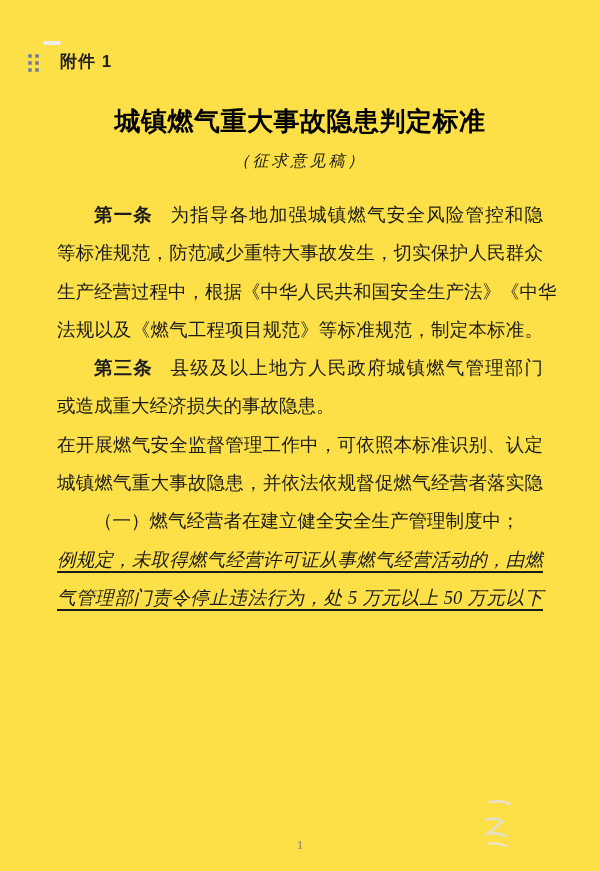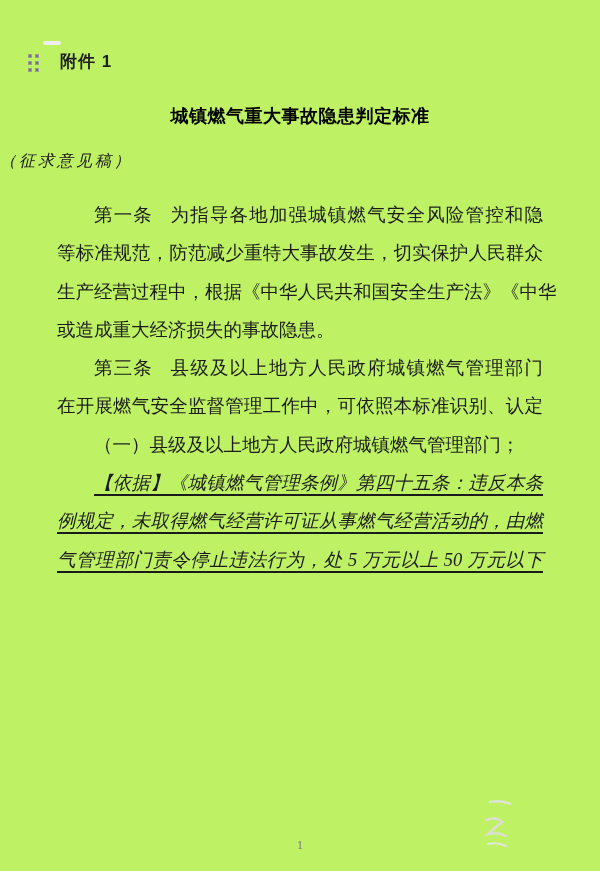--- a/index.html
+++ b/index.html
@@ -11,21 +11,21 @@
     width: 600px;
     height: 871px;
     position: relative;
     overflow: hidden;
     font-family: "Liberation Serif", serif;
     color: #1b1b1b;
   }
   .doc-page {
     position: absolute;
     inset: 0;
-    background: #bef264;
+    background: #fde047;
   }
 
   
   .attachment-row {
     position: absolute;
     left: 28px;
     top: 50px;
     display: flex;
     align-items: center;
   }
@@ -63,29 +63,30 @@
 
   
   .doc-title {
     position: absolute;
     top: 104px;
     left: 0;
     width: 100%;
     text-align: center;
     font-family: "Liberation Serif", serif;
     font-weight: 700;
-    font-size: 18px;
+    font-size: 26px;
     letter-spacing: 0.5px;
     color: #000000;
   }
   .doc-subtitle {
     position: absolute;
     top: 151px;
     left: 0;
     width: 100%;
+    text-align: center;
     font-style: italic;
     font-size: 16px;
     letter-spacing: 3px;
     color: #161616;
   }
 
   
   .body-text {
     position: absolute;
     left: 57px;
@@ -100,21 +101,21 @@
     text-align: justify;
     text-align-last: justify;
     text-justify: inter-character;
     overflow: visible;
     color: #1b1b1b;
   }
   .line.last { text-align-last: left; }
   .line.indent { text-indent: 2em; }
   .line .head {
     font-family: "Liberation Sans", sans-serif;
-    font-weight: 400;
+    font-weight: 700;
     margin-right: 0.95em;
   }
   .line.underline {
     text-decoration: underline;
     text-decoration-thickness: 1.5px;
     text-underline-offset: 5px;
   }
   .line.cite { font-style: italic; }
 
   
@@ -162,34 +163,37 @@
   <div class="body-text">
     <div class="line indent" style="">
       <span class="head">第一条</span><span>为指导各地加强城镇燃气安全风险管控和隐</span>
     </div>
       <div class="line" style="">
       <span>等标准规范，防范减少重特大事故发生，切实保护人民群众</span>
     </div>
       <div class="line" style="">
       <span>生产经营过程中，根据《中华人民共和国安全生产法》《中华</span>
     </div>
+      <div class="line" style="">
+      <span>法规以及《燃气工程项目规范》等标准规范，制定本标准。</span>
+    </div>
+      <div class="line indent" style="">
+      <span class="head">第三条</span><span>县级及以上地方人民政府城镇燃气管理部门</span>
+    </div>
       <div class="line last" style="">
       <span>或造成重大经济损失的事故隐患。</span>
     </div>
-      <div class="line indent" style="">
-      <span class="head">第三条</span><span>县级及以上地方人民政府城镇燃气管理部门</span>
-    </div>
       <div class="line" style="">
       <span>在开展燃气安全监督管理工作中，可依照本标准识别、认定</span>
     </div>
+      <div class="line" style="">
+      <span>城镇燃气重大事故隐患，并依法依规督促燃气经营者落实隐</span>
+    </div>
       <div class="line indent last" style="">
-      <span>（一）县级及以上地方人民政府城镇燃气管理部门；</span>
-    </div>
-      <div class="line indent underline cite" style="">
-      <span>【依据】《城镇燃气管理条例》第四十五条：违反本条</span>
+      <span>（一）燃气经营者在建立健全安全生产管理制度中；</span>
     </div>
       <div class="line underline cite" style="">
       <span>例规定，未取得燃气经营许可证从事燃气经营活动的，由燃</span>
     </div>
       <div class="line underline cite" style="">
       <span>气管理部门责令停止违法行为，处 5 万元以上 50 万元以下</span>
     </div>
   </div>
 
   <svg class="ghost-marks" width="44" height="56" viewBox="0 0 44 56">

